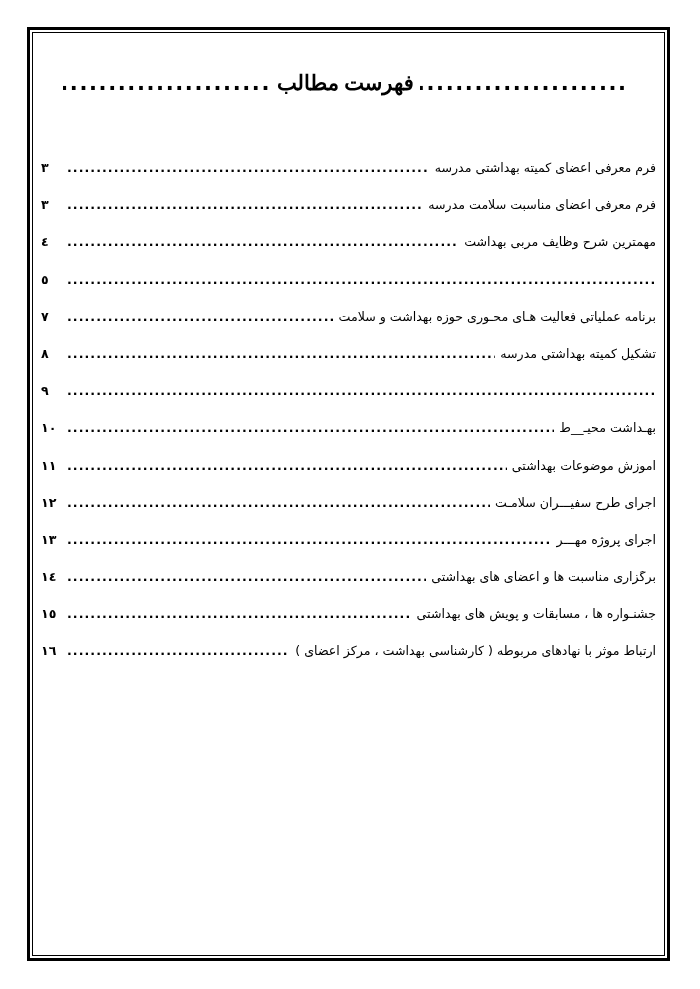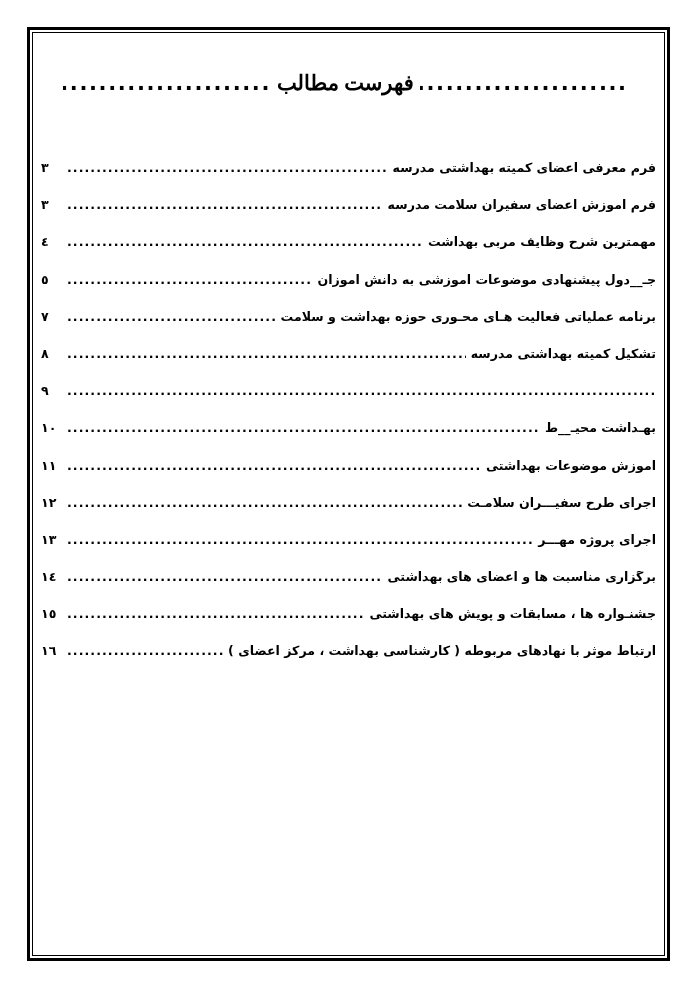--- a/index.html
+++ b/index.html
@@ -92,21 +92,21 @@
     display: flex;
     flex-direction: row;
     align-items: baseline;
     height: 37.2px;
     direction: rtl;
     white-space: nowrap;
     overflow: hidden;
   }
   .toc-entry-label {
     font-family: "DejaVu Sans", sans-serif;
-    font-weight: bold;
+    font-weight: normal;
     font-size: 12.6px;
     line-height: 1;
     direction: rtl;
     unicode-bidi: isolate;
     flex: 0 0 auto;
     padding-left: 5px;
   }
   .toc-entry-leader {
     flex: 1 1 auto;
     overflow: hidden;
@@ -150,33 +150,32 @@
 
   <div class="toc-list">
 
     <div class="toc-entry">
       <span class="toc-entry-label">فرم  معرفی اعضای کمیته بهداشتی مدرسه</span>
       <span class="toc-entry-leader">................................................................................................................................................................</span>
       <span class="toc-entry-page">۳</span>
     </div>
 
     <div class="toc-entry">
-      <span class="toc-entry-label">فرم  آموزش اعضای سفیران سلامت مدرسه</span>
+      <span class="toc-entry-label">فرم  معرفی اعضای مناسبت سلامت مدرسه</span>
       <span class="toc-entry-leader">................................................................................................................................................................</span>
       <span class="toc-entry-page">۳</span>
     </div>
 
     <div class="toc-entry">
       <span class="toc-entry-label">مهمترین شرح وظایف مربی بهداشت</span>
       <span class="toc-entry-leader">................................................................................................................................................................</span>
       <span class="toc-entry-page">٤</span>
     </div>
 
     <div class="toc-entry">
-      <span class="toc-entry-label">جـ__دول پیشنهادی موضوعات آموزشی به دانش آموزان</span>
       <span class="toc-entry-leader">................................................................................................................................................................</span>
       <span class="toc-entry-page">٥</span>
     </div>
 
     <div class="toc-entry">
       <span class="toc-entry-label">برنامه عملیاتی فعالیت هـای محـوری حوزه بهداشت و سلامت</span>
       <span class="toc-entry-leader">................................................................................................................................................................</span>
       <span class="toc-entry-page">۷</span>
     </div>
 

